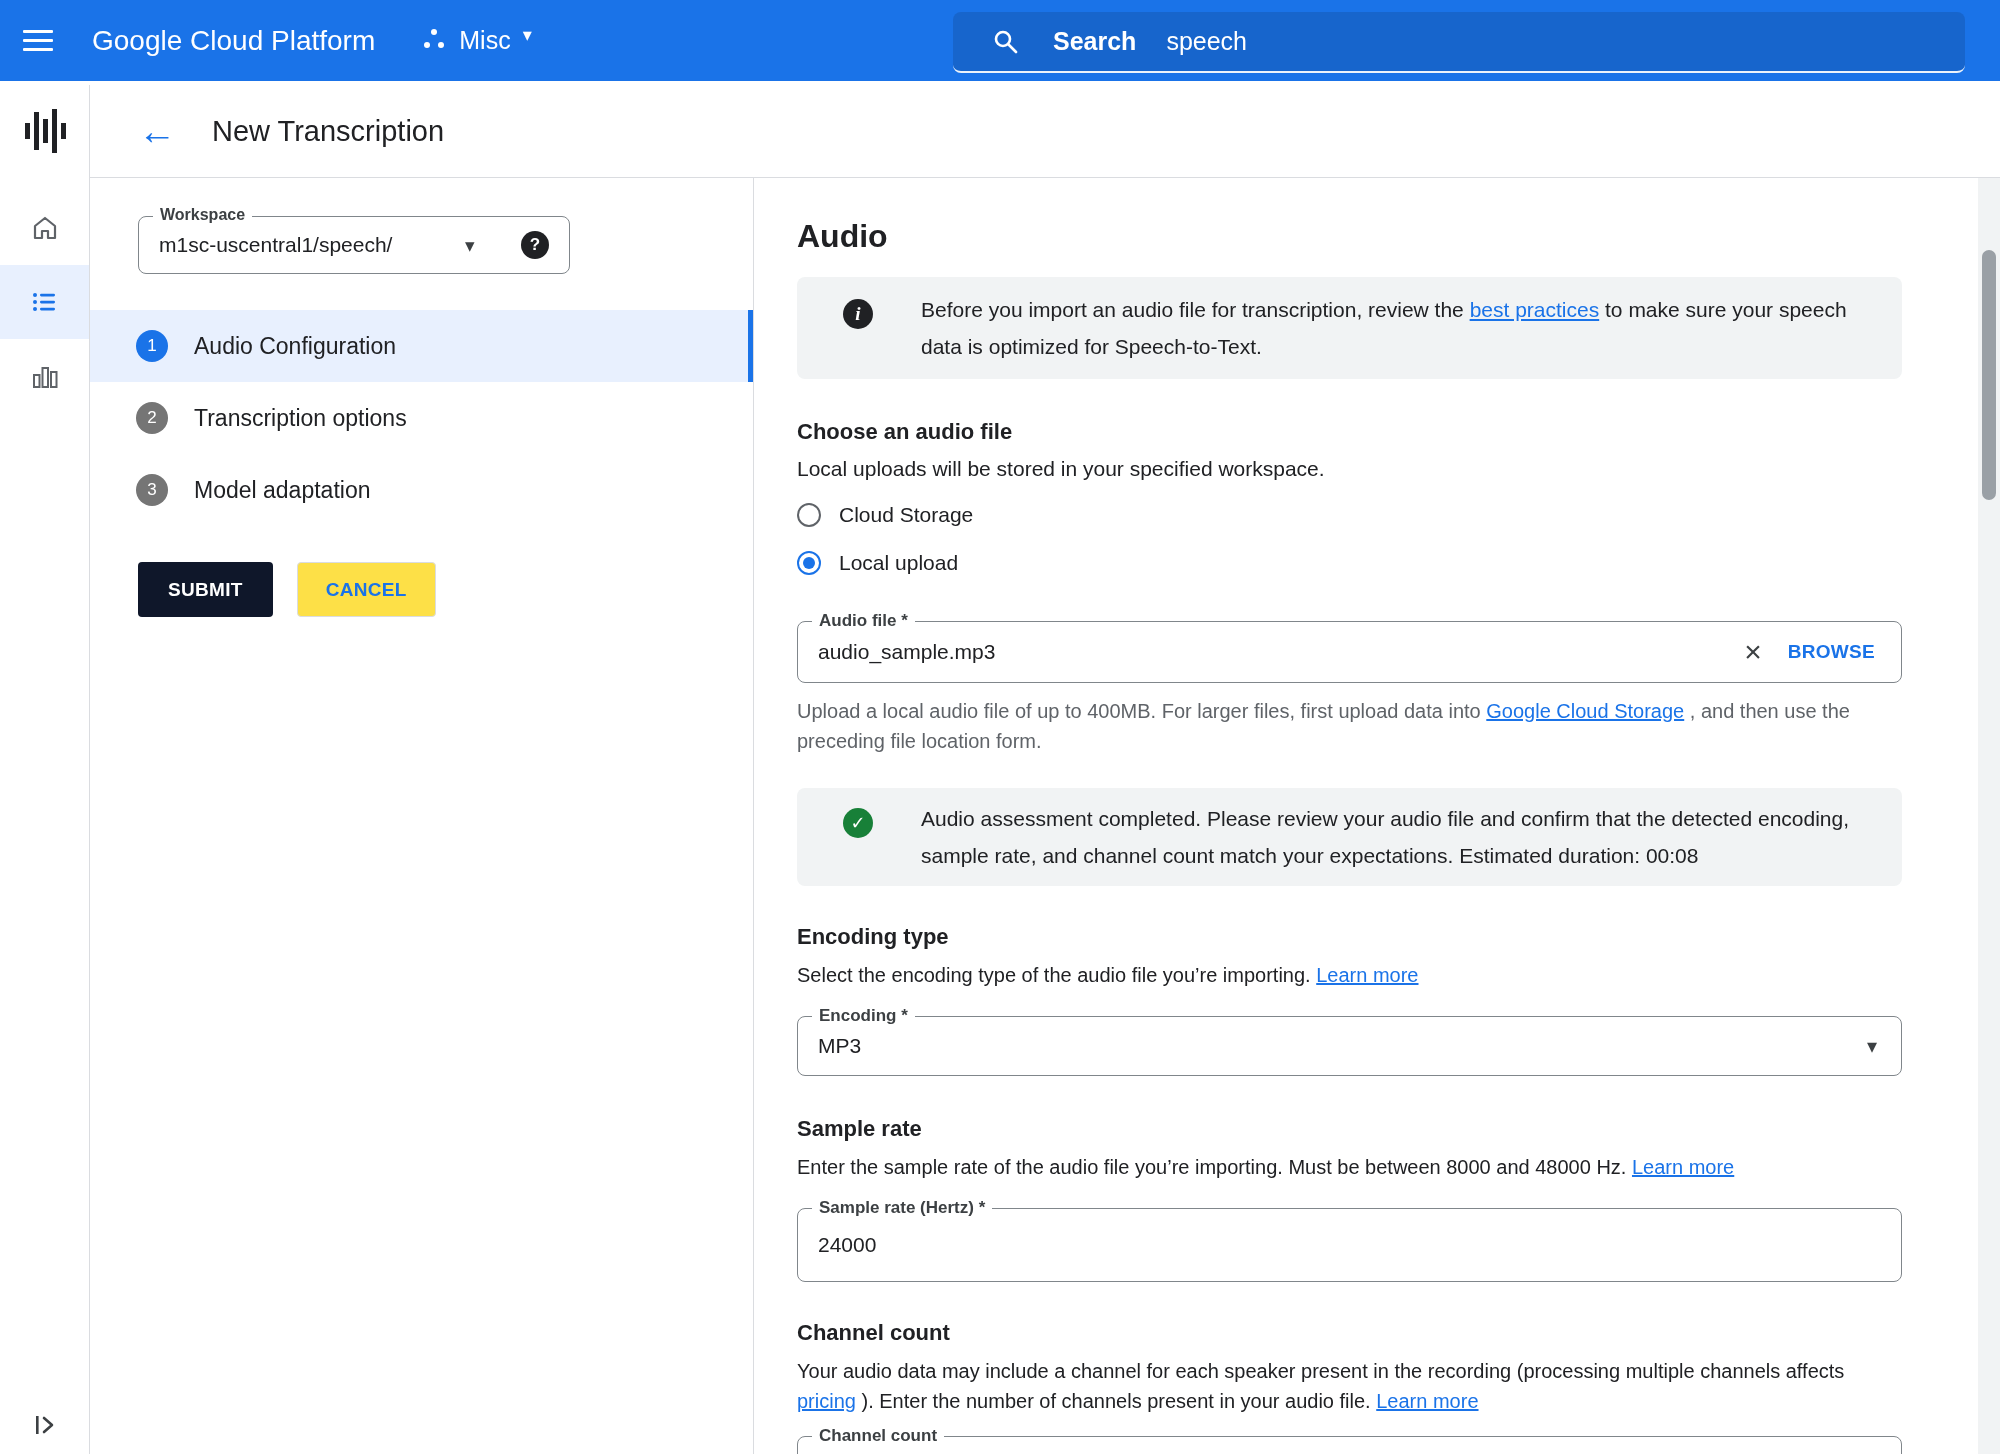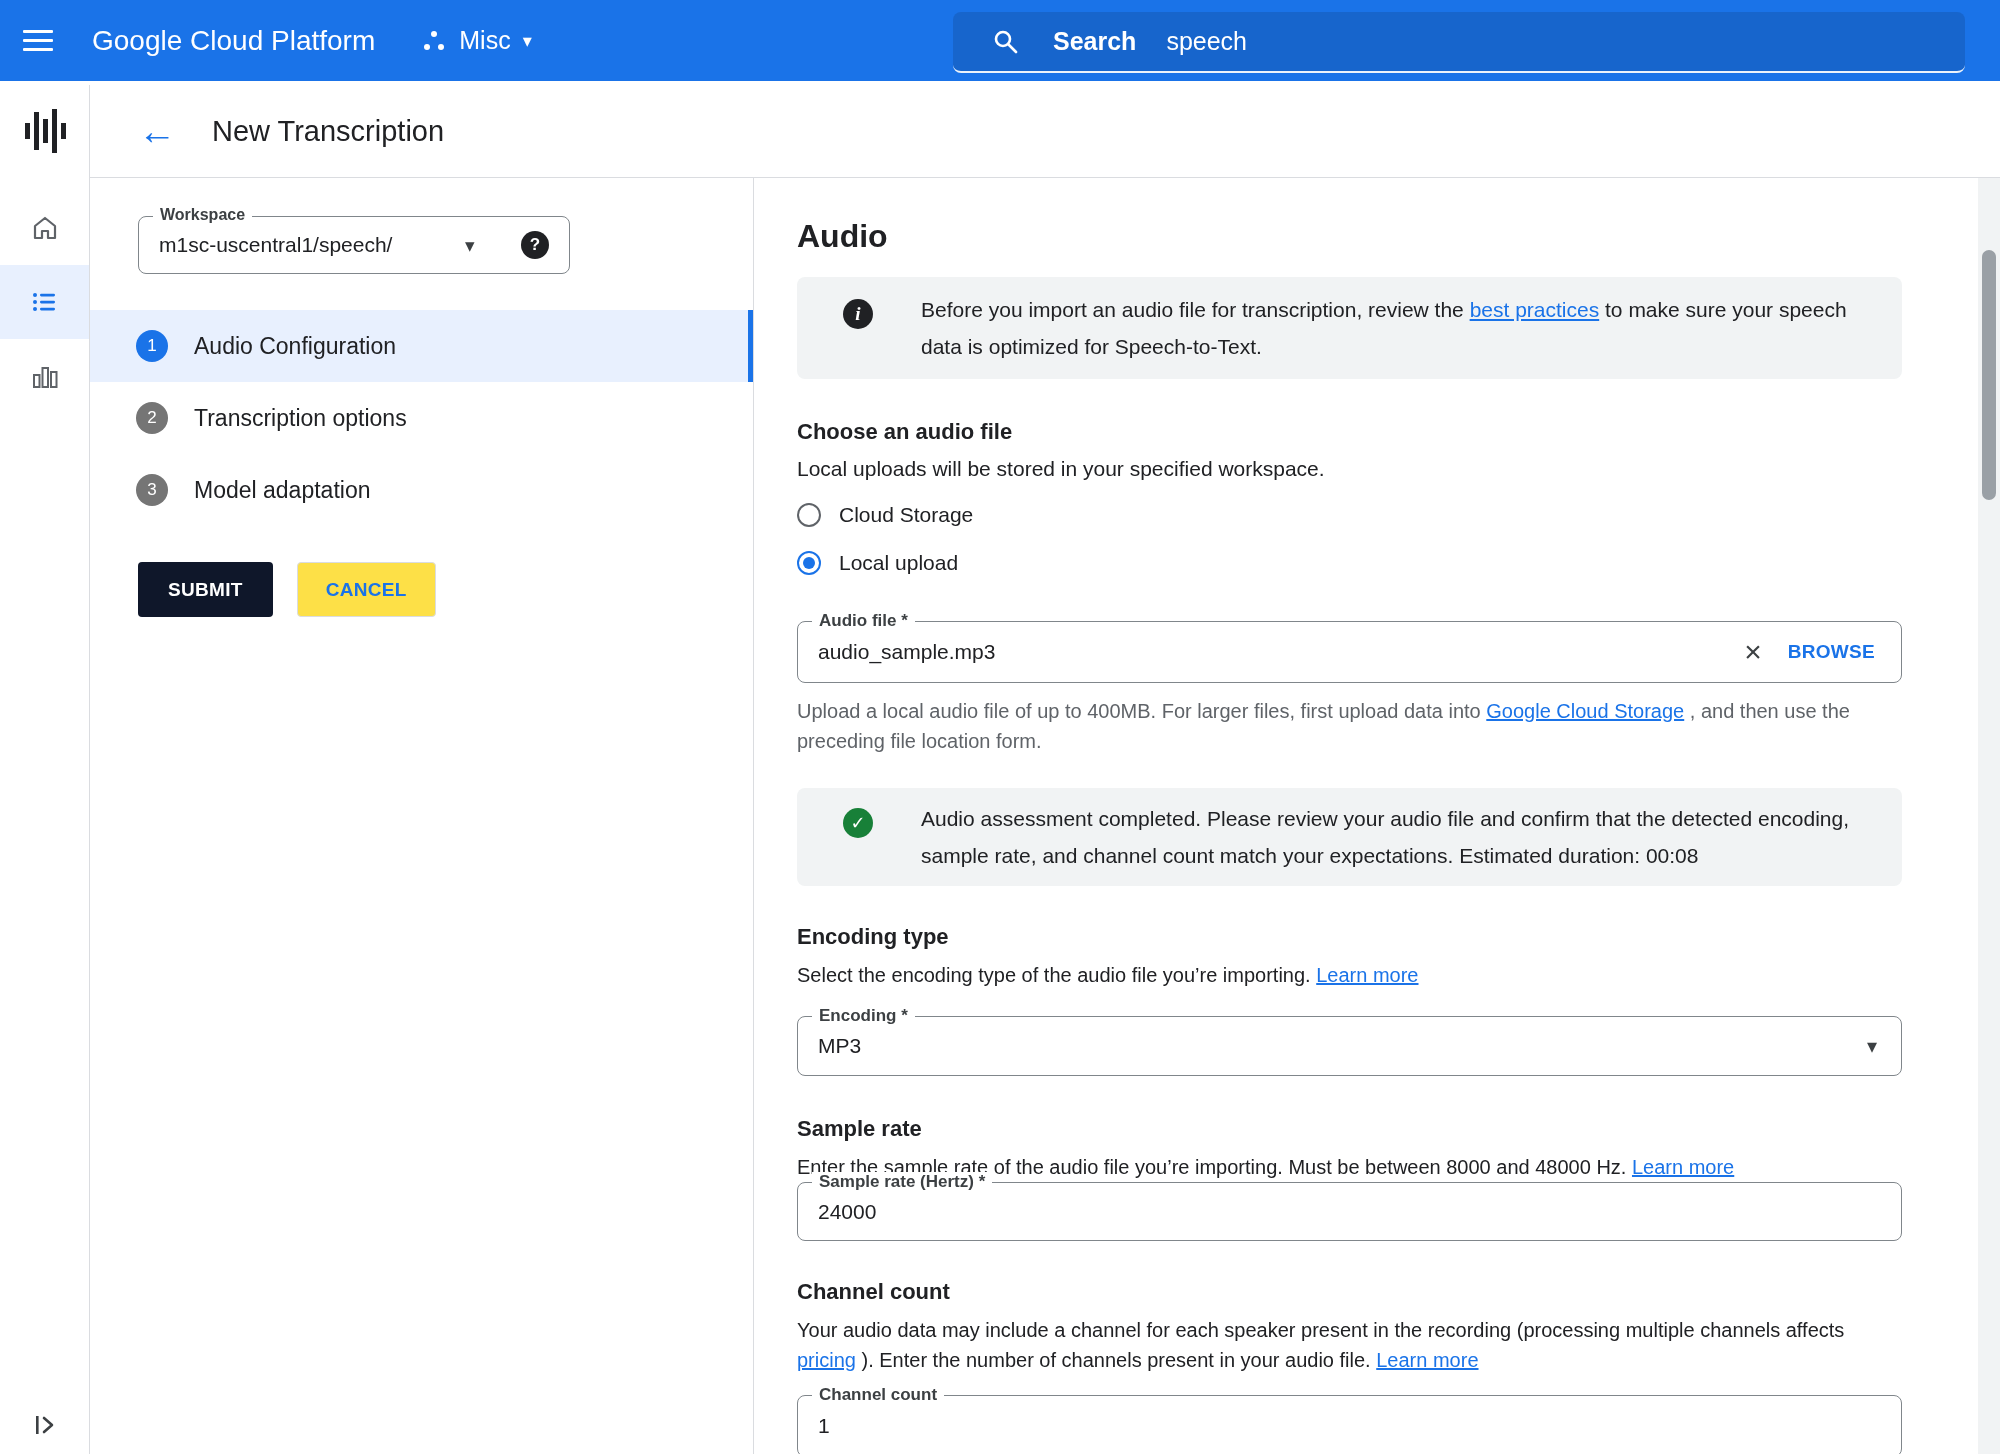--- a/index.html
+++ b/index.html
@@ -16,21 +16,21 @@
   
   .topbar {
     position: absolute; left: 0; top: 0; right: 0; height: 81px;
     background: #1a73e8; display: flex; align-items: center; z-index: 5;
   }
   .menu-btn { width: 76px; height: 85px; background: none; border: none; cursor: pointer;
     display: flex; align-items: center; justify-content: center; }
   .hamburger { display: flex; flex-direction: column; gap: 6px; }
   .hamburger span { width: 30px; height: 3px; background: #fff; border-radius: 1px; }
   .brand { color: #fff; font-size: 28px; font-weight: 400; margin-left: 16px; cursor: pointer; white-space: nowrap; }
-  .project { display: flex; align-items: center; gap: 12px; margin-left: 46px; cursor: pointer; }
+  .project { display: flex; gap: 12px; margin-left: 46px; cursor: pointer; }
   .project-name { color: #fff; font-size: 25px; }
   .caret { line-height: 1; }
   .caret-white { color: #fff; font-size: 18px; }
 
   .search-bar {
     position: absolute; left: 953px; top: 12px; width: 1012px; height: 61px;
     background: #1765cc; border-radius: 8px; border-bottom: 2px solid rgba(255,255,255,0.92);
     display: flex; align-items: center; cursor: text;
   }
   .search-icon { margin-left: 38px; display: flex; }
@@ -147,21 +147,21 @@
     font-weight: 600; letter-spacing: 0.3px; cursor: pointer; margin: 0 26px 0 16px; }
 
   .helper { margin-top: 13px; font-size: 20px; line-height: 30px; color: #5f6368; }
   a.link { color: #1a73e8; text-decoration: underline; cursor: pointer; }
 
   .desc { margin-top: 10px; font-size: 20px; line-height: 30px; color: #202124; }
   .select-field { margin-top: 26px; height: 60px; cursor: pointer; }
   .select-value { margin-left: 20px; font-size: 21px; color: #202124; }
   .select-caret { position: absolute; right: 24px; top: 50%; transform: translateY(-50%);
     font-size: 20px; color: #3c4043; }
-  .sr-field { height: 59px; }
+  .sr-field { margin-top: 26px; height: 74px; }
   .cc-field { margin-top: 20px; height: 62px; }
 
   
   .scrollbar { position: absolute; right: 0; top: 178px; bottom: 0; width: 22px;
     background: #f1f3f4; cursor: pointer; }
   .scroll-thumb { position: absolute; left: 4px; top: 72px; width: 14px; height: 250px;
     background: #9aa0a6; border-radius: 7px; cursor: grab; }
 </style>
 </head>
 <body>

